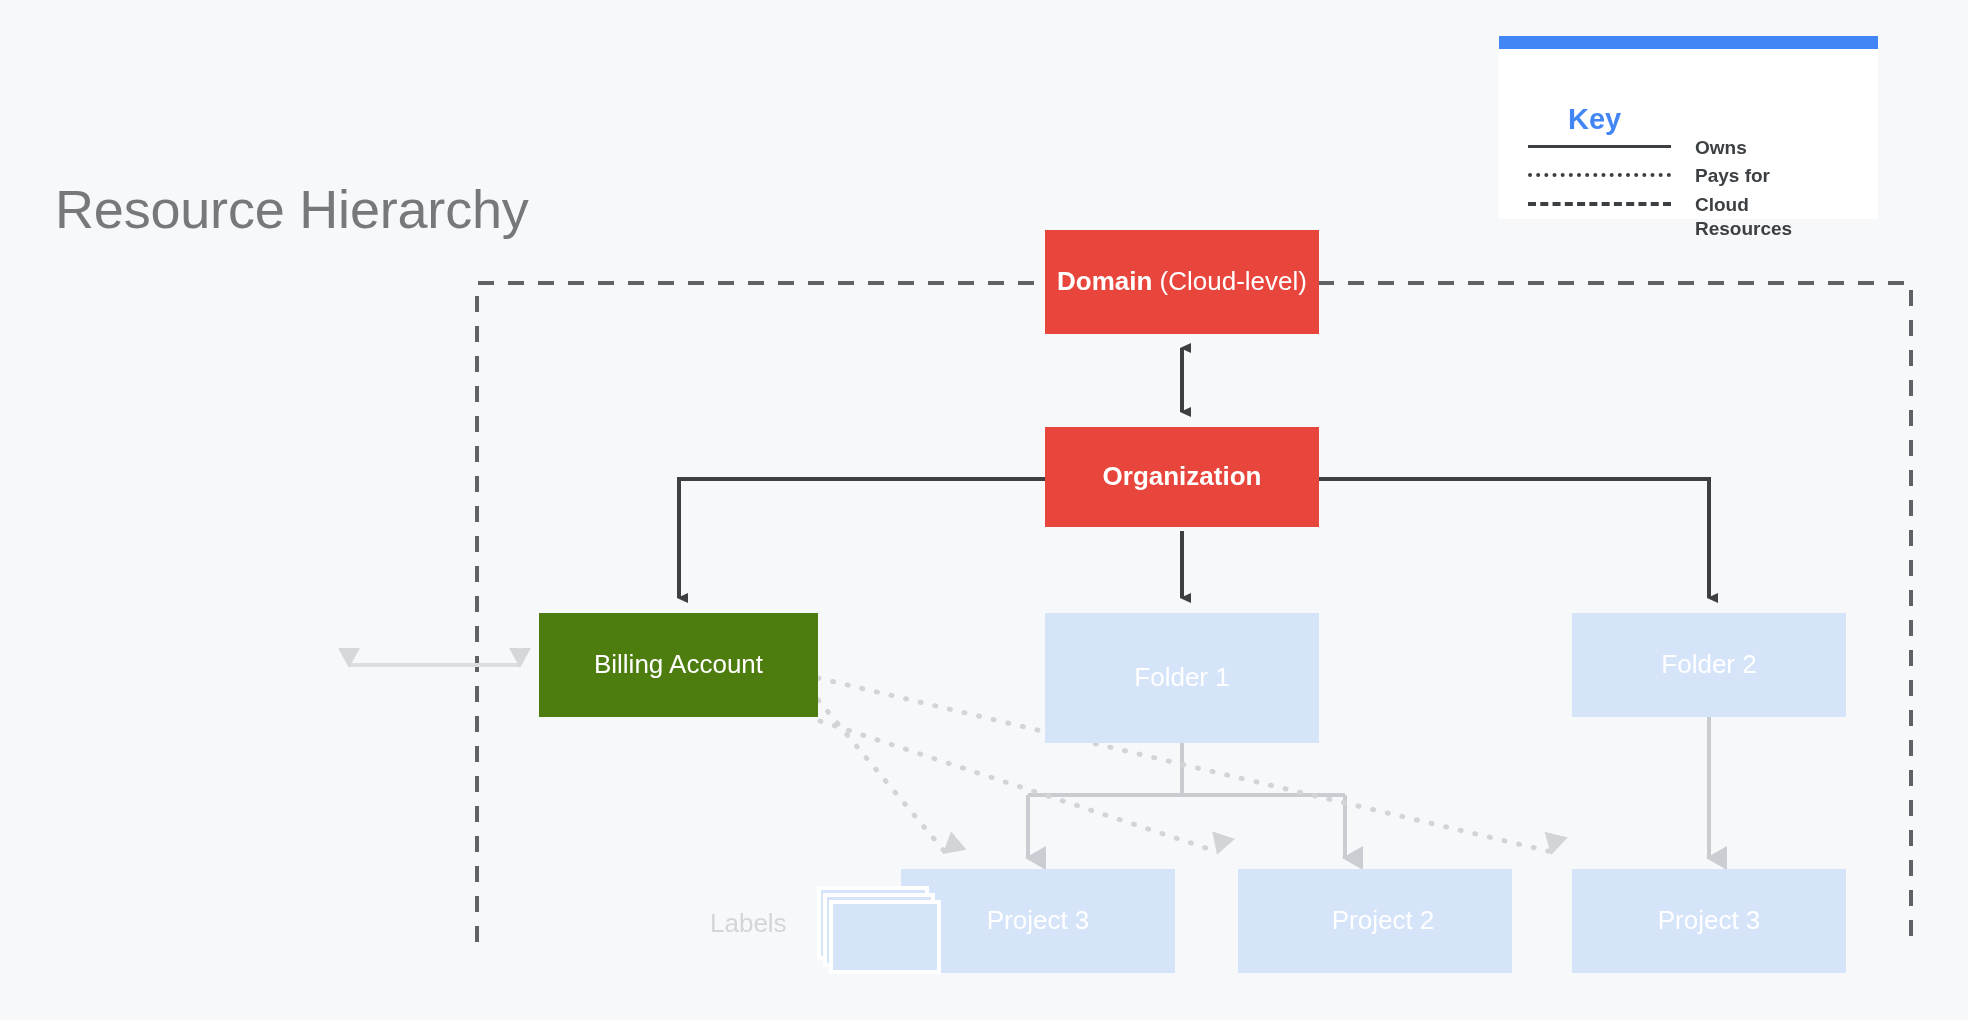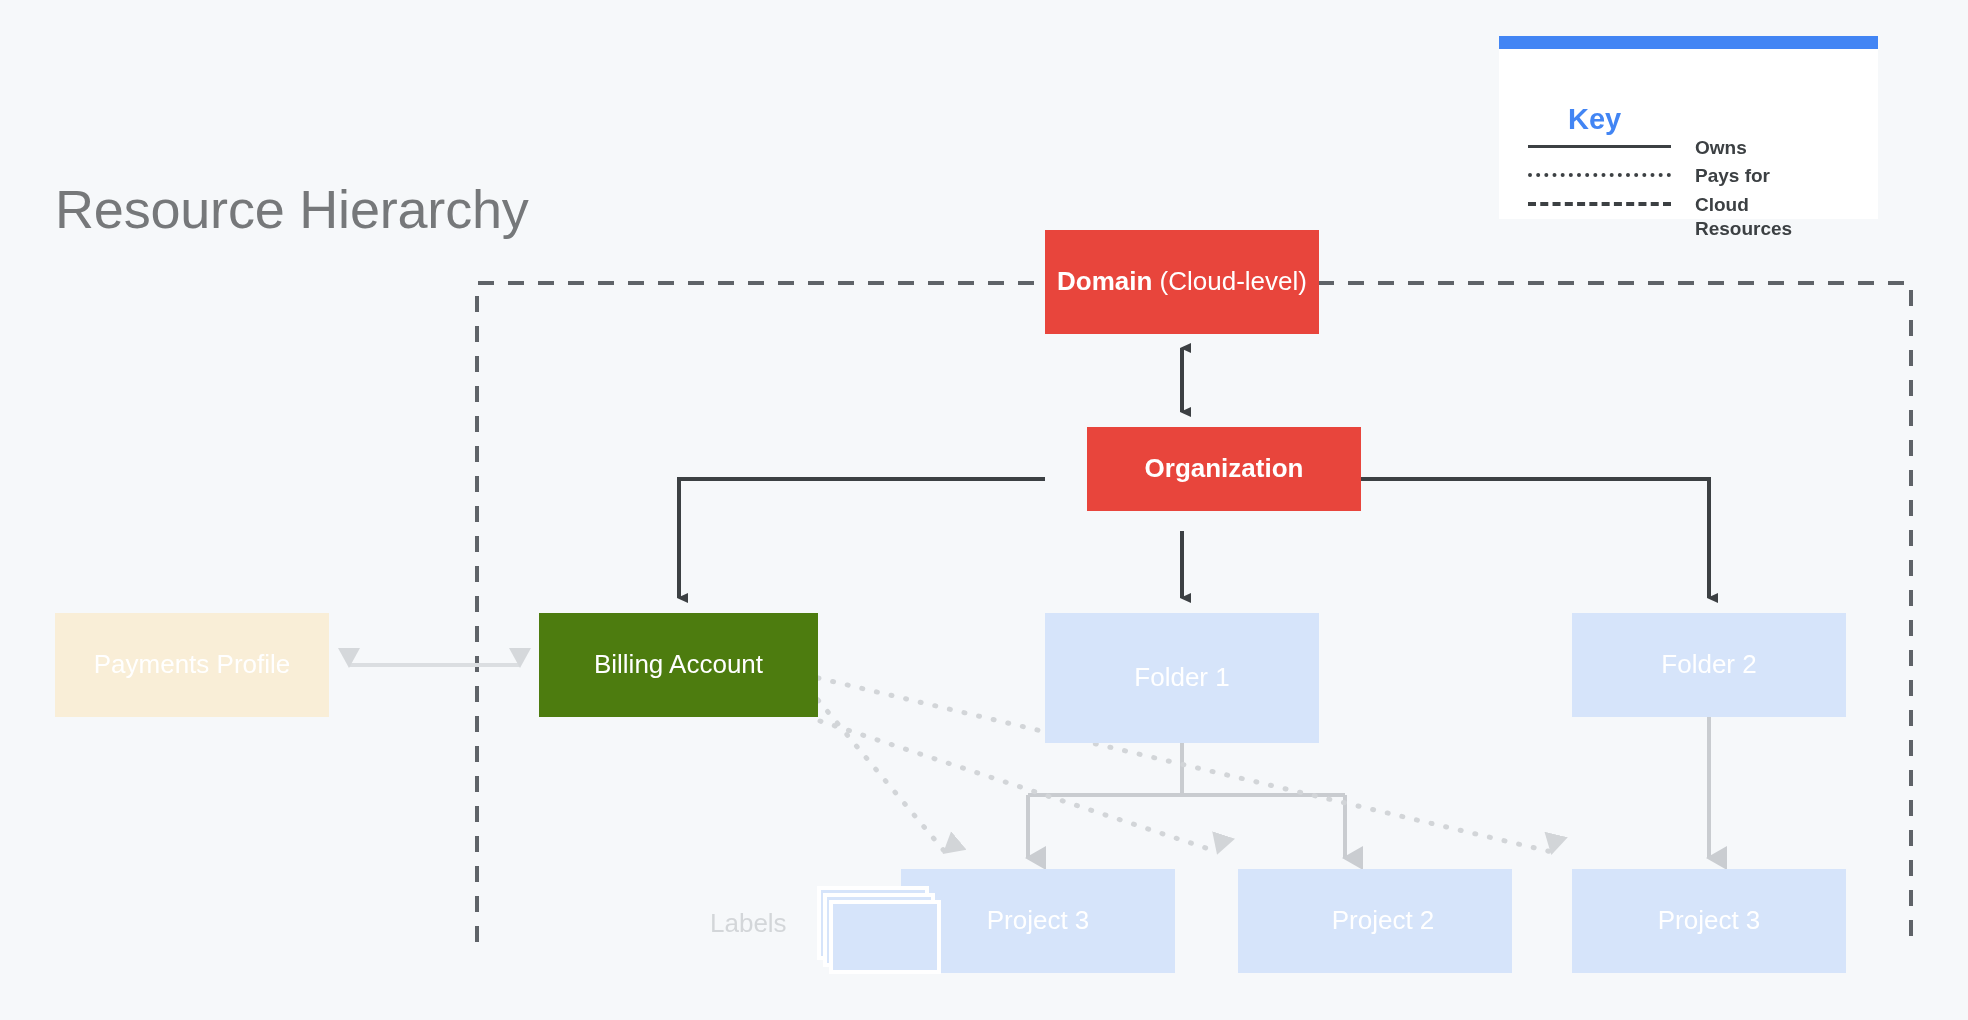--- a/index.html
+++ b/index.html
@@ -68,21 +68,21 @@
   .node.cream { background: #F9EED7; }
   .node.green .node-label,
   .node.blue .node-label,
   .node.cream .node-label {
     color: #FFFFFF;
     font-weight: 400;
   }
 
   
   #node-domain       { left: 1045px; top: 230px;  width: 274px; height: 104px; }
-  #node-organization { left: 1045px; top: 427px;  width: 274px; height: 84px; margin-left: 42px; }
+  #node-organization { left: 1045px; top: 427px;  width: 274px; height: 100px; }
   #node-payments     { left: 55px;   top: 613px;  width: 274px; height: 104px; }
   #node-billing      { left: 539px;  top: 613px;  width: 279px; height: 104px; }
   #node-folder1      { left: 1045px; top: 613px;  width: 274px; height: 130px; }
   #node-folder2      { left: 1572px; top: 613px;  width: 274px; height: 104px; }
   #node-project1     { left: 901px;  top: 869px;  width: 274px; height: 104px; }
   #node-project2     { left: 1238px; top: 869px;  width: 274px; height: 104px; padding-left: 16px; }
   #node-project3     { left: 1572px; top: 869px;  width: 274px; height: 104px; }
 
   
   #labels-text {
@@ -239,23 +239,20 @@
   <div id="page-title">Resource Hierarchy</div>
 
   <div class="node red" id="node-domain">
     <span class="node-label"><span>Domain</span><span class="soft"> (Cloud-level)</span></span>
   </div>
 
   <div class="node red" id="node-organization">
     <span class="node-label">Organization</span>
   </div>
 
-  <div class="node cream" id="node-payments">
-    <span class="node-label">Payments Profile</span>
-  </div>
 
   <div class="node green" id="node-billing">
     <span class="node-label">Billing Account</span>
   </div>
 
   <div class="node blue" id="node-folder1">
     <span class="node-label">Folder 1</span>
   </div>
 
   <div class="node blue" id="node-folder2">

